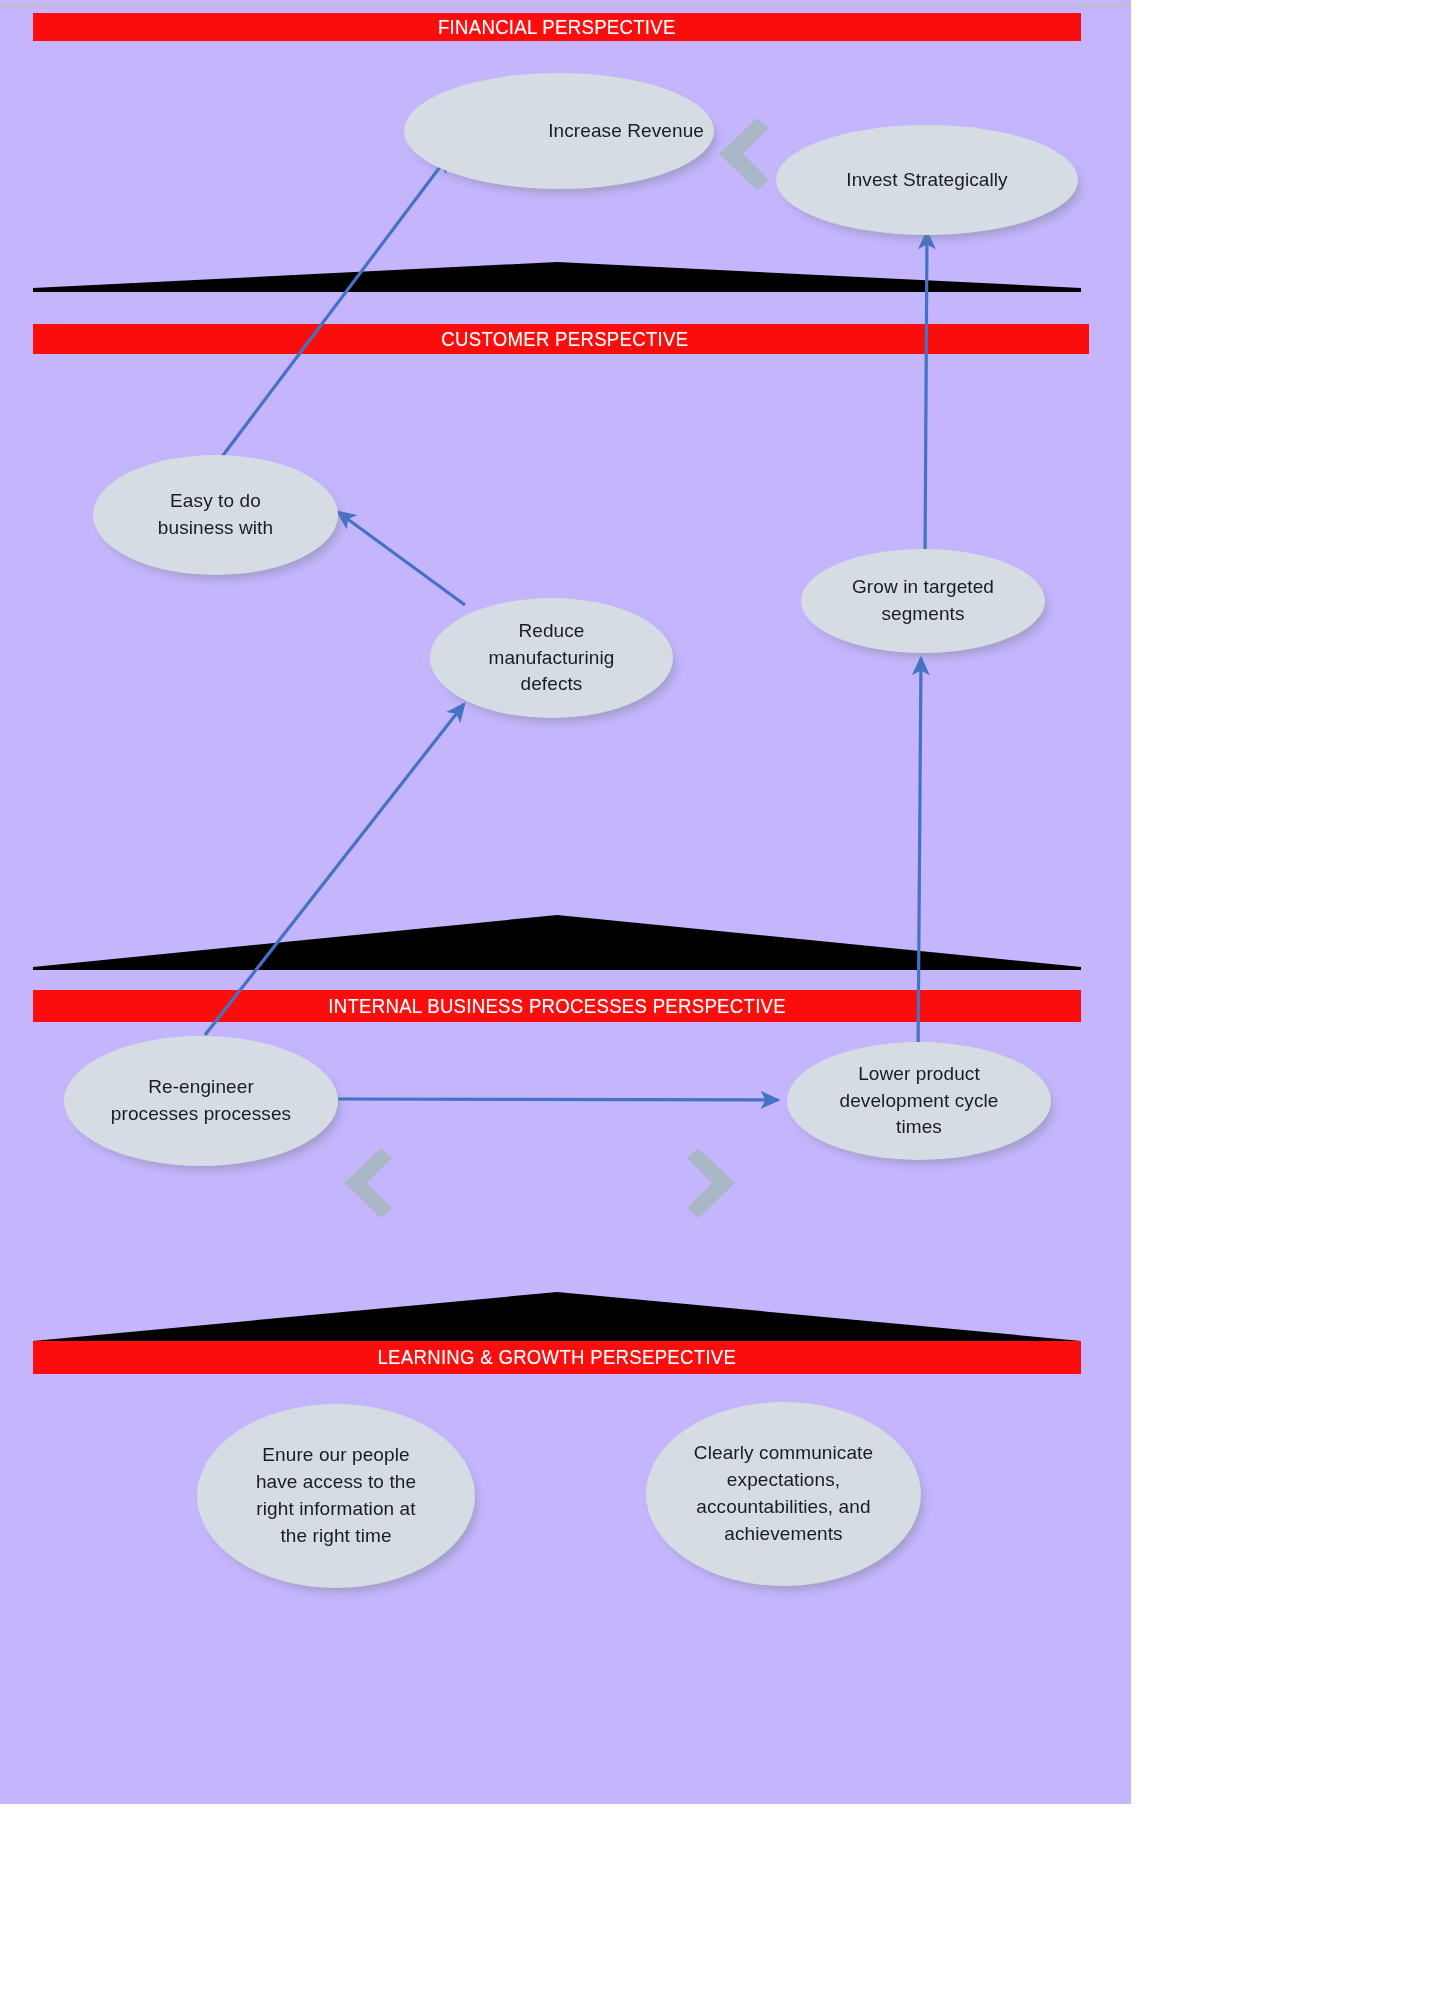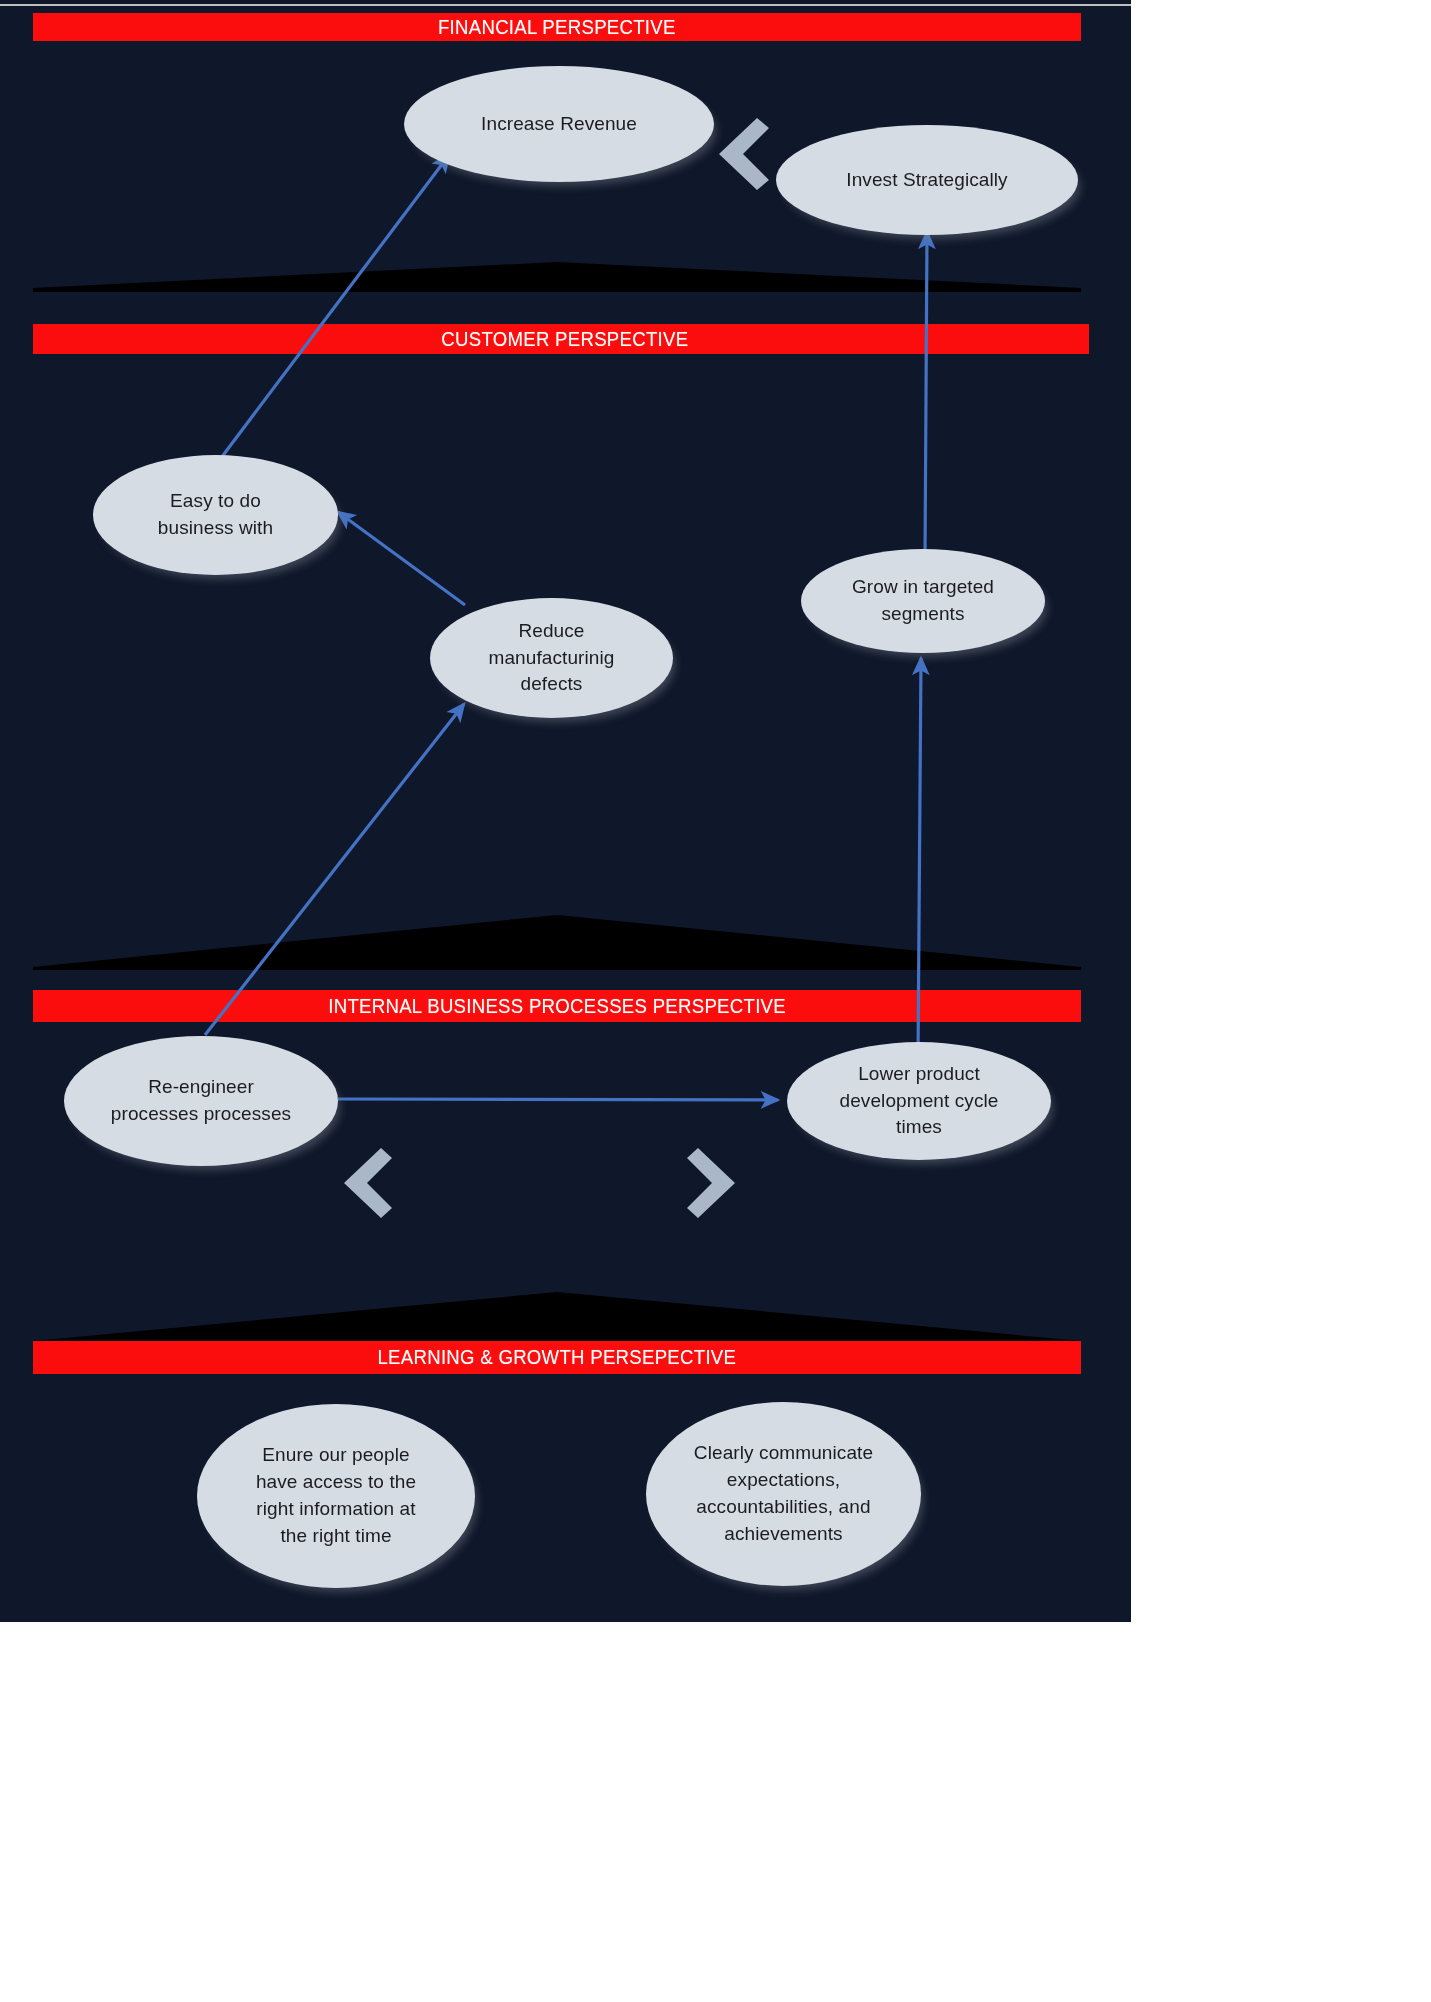--- a/index.html
+++ b/index.html
@@ -14,22 +14,22 @@
     position: relative;
     width: 1431px;
     height: 2002px;
     background: #ffffff;
     overflow: hidden;
   }
   #canvas {
     position: absolute;
     left: 0; top: 0;
     width: 1131px;
-    height: 1622px;
-    background: #0f172a;
+    height: 1804px;
+    background: #c4b5fd;
   }
   
   .top-rule {
     position: absolute;
     left: 0px;
     top: 4px;
     width: 1131px;
     height: 2px;
     background: #bfbfbf;
   }
@@ -180,21 +180,21 @@
         <polygon points="41,0 52,10 27,35 52,60 41,70 4,35" fill="#aab7c7"></polygon>
       </svg>
     </div>
 
     <div class="grey-chev" style="left:687px; top:1148px; width:52px; height:70px;">
         <svg width="52" height="70" viewBox="0 0 52 70">
           <polygon points="11,0 0,10 25,35 0,60 11,70 48,35" fill="#aab7c7"></polygon>
         </svg>
     </div>
 
-    <div class="node" style="left:404px; top:66px; width:310px; height:116px;">
+    <div class="node" style="left:404px; top:73px; width:310px; height:116px;justify-content:flex-end;">
       <span class="node-label">Increase Revenue</span>
     </div>
 
     <div class="node" style="left:776px; top:125px; width:302px; height:110px;">
       <span class="node-label">Invest Strategically</span>
     </div>
 
     <div class="node" style="left:93px; top:455px; width:245px; height:120px;">
       <span class="node-label">Easy to do
 business with</span>

